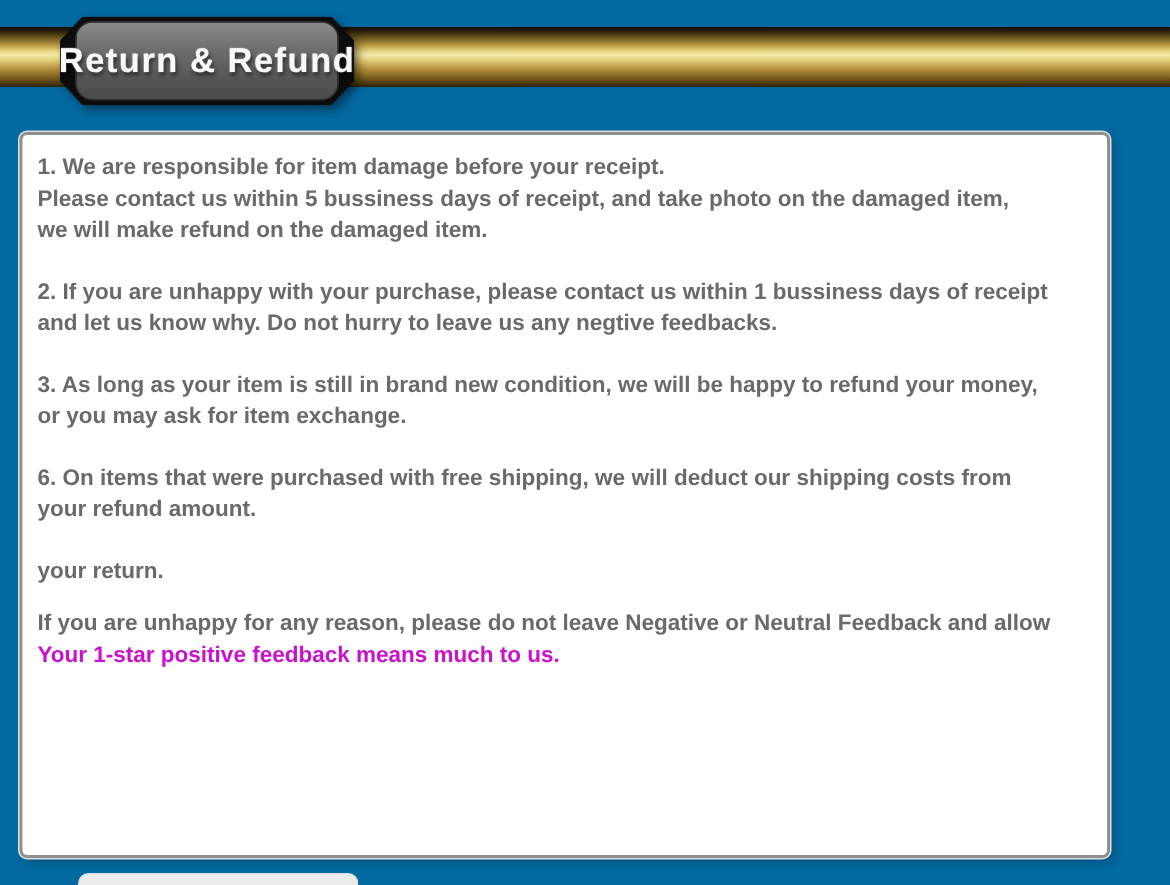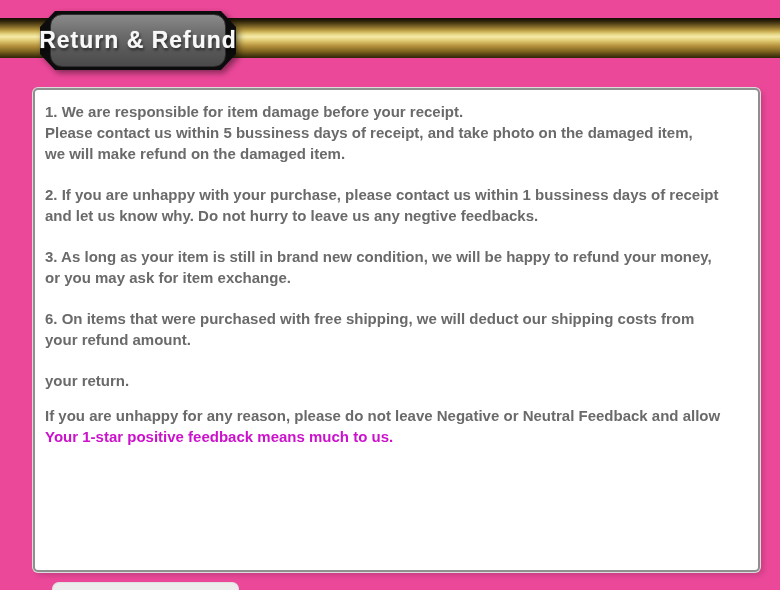--- a/index.html
+++ b/index.html
@@ -9,21 +9,21 @@
     width: 780px;
     height: 590px;
     font-family: "Liberation Sans", sans-serif;
     position: relative;
     overflow: hidden;
   }
   .stage {
     position: relative;
     width: 780px;
     height: 590px;
-    background: #ec4899;
+    background: #0369a1;
   }
   
   .gold-bar {
     position: absolute;
     left: 0;
     top: 18px;
     width: 780px;
     height: 40px;
     background: linear-gradient(to bottom,
       #120d04 0%,
@@ -72,21 +72,21 @@
     color: #f8f8f8;
     font-size: 23px;
     font-weight: bold;
     letter-spacing: 1px;
     text-shadow: 1px 2px 3px rgba(0,0,0,0.65), 0 0 1px #ffffff;
     white-space: nowrap;
   }
   
   .policy-box {
     position: absolute;
-    left: 33px;
+    left: 13px;
     top: 88px;
     width: 727px;
     height: 484px;
     box-sizing: border-box;
     background: #ffffff;
     border: 2px solid #8f8f8f;
     border-radius: 5px;
     box-shadow: 0 0 0 1px #dcdcdc, 3px 3px 6px rgba(0,0,0,0.18);
     padding: 11px 10px 0 10px;
     color: #6a6a6a;

